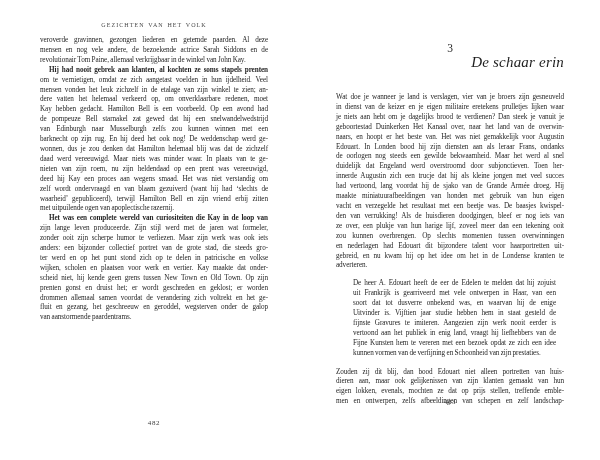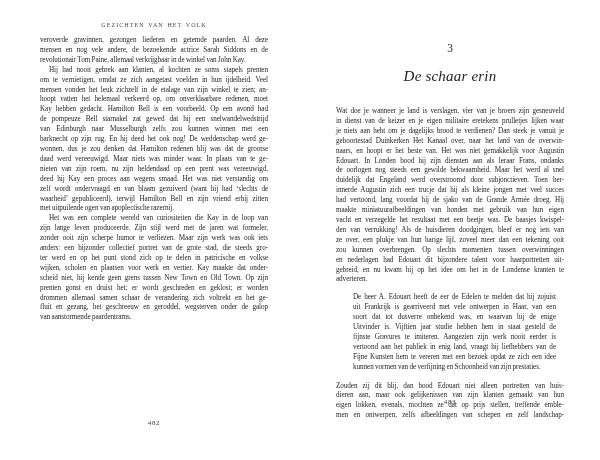--- a/index.html
+++ b/index.html
@@ -12,26 +12,26 @@
   .page-right { left:336px; top:42px; }
 
   .running-header { text-align:center; font-size:6px; letter-spacing:1.1px;
     word-spacing:1px; color:#4a4a4a; text-transform:uppercase; }
 
   .body-text { margin-top:8px; font-size:7.2px; line-height:9.9px; color:#262626;
     letter-spacing:-0.08px; word-spacing:-0.3px; }
 
   .line { text-align:justify; text-align-last:justify; white-space:normal; }
   .line.last { text-align-last:left; }
-  .para.indent .line:first-child { text-indent:9px; }
+  .para.indent .line:first-child { text-indent:9px;font-weight:bold; }
   .para.quote { margin:8px 8px 9px 17px; }
 
   .chapter-number { text-align:center; font-size:11.5px; color:#1f1f1f; }
-  .chapter-title  { text-align:center; font-size:15px; font-style:italic;
-    color:#1f1f1f; letter-spacing:0.2px; margin-top:14px; }
+  .chapter-title  { text-align:right; font-size:15px; font-style:italic;
+    color:#1f1f1f; letter-spacing:0.2px; margin-top:0; }
   .page-right .body-text { margin-top:22px; }
 
   .pagenum { position:absolute; width:228px; text-align:center; font-size:7px;
     color:#3b3b3b; letter-spacing:0.6px; }
   .pagenum-left  { left:40px;  top:419px;text-align:center; }
   .pagenum-right { left:336px; top:398px; }
 </style>
 </head>
 <body>
 
@@ -42,43 +42,43 @@
     <div class="body-text">
         <div class="para">
           <div class="line">veroverde gravinnen, gezongen liederen en getemde paarden. Al deze</div>
           <div class="line">mensen en nog vele andere, de bezoekende actrice Sarah Siddons en de</div>
           <div class="line last">revolutionair Tom Paine, allemaal verkrijgbaar in de winkel van John Kay.</div>
         </div>
         <div class="para indent">
           <div class="line">Hij had nooit gebrek aan klanten, al kochten ze soms stapels prenten</div>
           <div class="line">om te vernietigen, omdat ze zich aangetast voelden in hun ijdelheid. Veel</div>
           <div class="line">mensen vonden het leuk zichzelf in de etalage van zijn winkel te zien; an-</div>
-          <div class="line">hoopt vatten het helemaal verkeerd op, om onverklaarbare redenen, moet</div>
+          <div class="line">dere vatten het helemaal verkeerd op, om onverklaarbare redenen, moet</div>
           <div class="line">Kay hebben gedacht. Hamilton Bell is een voorbeeld. Op een avond had</div>
           <div class="line">de pompeuze Bell starnakel zat gewed dat hij een snelwandelwedstrijd</div>
           <div class="line">van Edinburgh naar Musselburgh zelfs zou kunnen winnen met een</div>
           <div class="line">barknecht op zijn rug. En hij deed het ook nog! De weddenschap werd ge-</div>
-          <div class="line">wonnen, dus je zou denken dat Hamilton redenen blij was dat de grootse</div>
+          <div class="line">wonnen, dus je zou denken dat Hamilton helemaal blij was dat de zichzelf</div>
           <div class="line">daad werd vereeuwigd. Maar niets was minder waar. In plaats van te ge-</div>
           <div class="line">nieten van zijn roem, nu zijn heldendaad op een prent was vereeuwigd,</div>
           <div class="line">deed hij Kay een proces aan wegens smaad. Het was niet verstandig om</div>
           <div class="line">zelf wordt ondervraagd en van blaam gezuiverd (want hij had ‘slechts de</div>
           <div class="line">waarheid’ gepubliceerd), terwijl Hamilton Bell en zijn vriend erbij zitten</div>
           <div class="line last">met uitpuilende ogen van apoplectische razernij.</div>
         </div>
         <div class="para indent">
           <div class="line">Het was een complete wereld van curiositeiten die Kay in de loop van</div>
           <div class="line">zijn lange leven produceerde. Zijn stijl werd met de jaren wat formeler,</div>
           <div class="line">zonder ooit zijn scherpe humor te verliezen. Maar zijn werk was ook iets</div>
           <div class="line">anders: een bijzonder collectief portret van de grote stad, die steeds gro-</div>
           <div class="line">ter werd en op het punt stond zich op te delen in patricische en volkse</div>
           <div class="line">wijken, scholen en plaatsen voor werk en vertier. Kay maakte dat onder-</div>
           <div class="line">scheid niet, hij kende geen grens tussen New Town en Old Town. Op zijn</div>
           <div class="line">prenten gonst en druist het; er wordt geschreden en geklost; er worden</div>
-          <div class="line">drommen allemaal samen schaar de verandering zich voltrekt en het ge-</div>
+          <div class="line">drommen allemaal samen voordat de verandering zich voltrekt en het ge-</div>
           <div class="line">fluit en gezang, het geschreeuw en geroddel, wegsterven onder de galop</div>
           <div class="line last">van aanstormende paardentrams.</div>
         </div>
       </div>
   </div>
 
   <div class="page page-right">
     <div class="chapter-number">3</div>
     <div class="chapter-title">De schaar erin</div>
     <div class="body-text">

